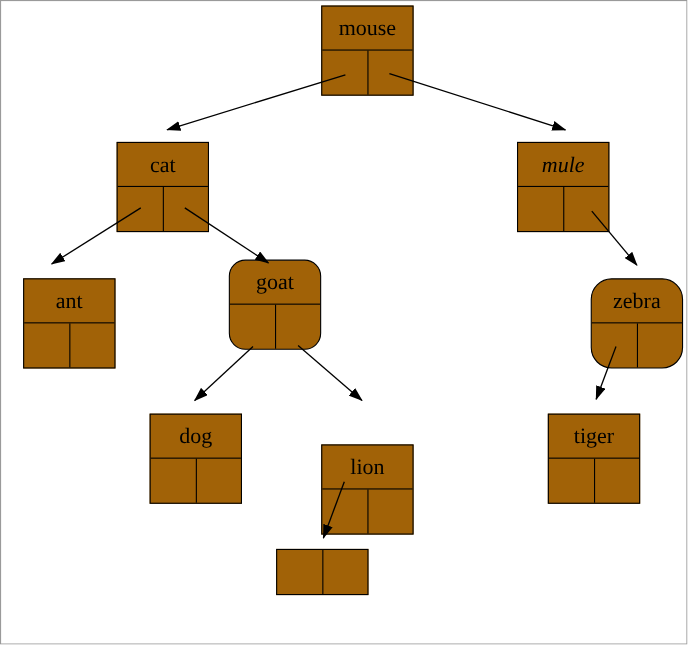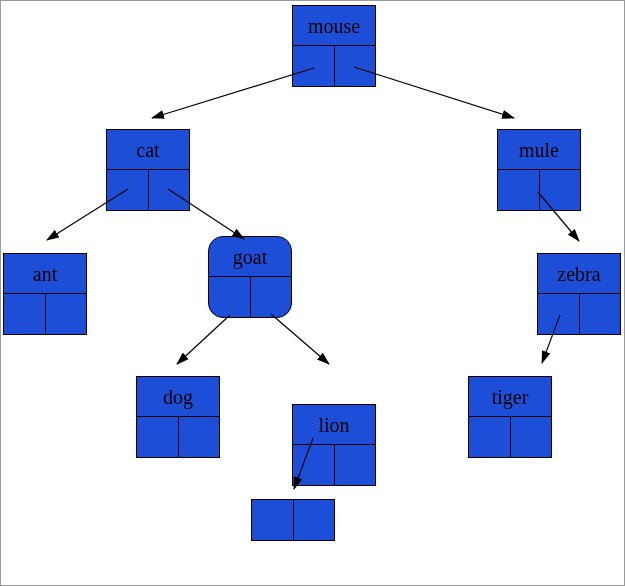--- a/index.html
+++ b/index.html
@@ -24,21 +24,21 @@
     width: 625px;
     height: 586px;
     z-index: 2;
     pointer-events: none;
   }
   .node {
     position: absolute;
     width: 84px;
     box-sizing: border-box;
     border: 1.4px solid #000000;
-    background: #1d4ed8;
+    background: #a16207;
     z-index: 1;
   }
   .node .label {
     height: 39px;
     border-bottom: 1.4px solid #000000;
     display: flex;
     align-items: center;
     justify-content: center;
     font-size: 20px;
     color: #000000;
@@ -50,27 +50,27 @@
   }
   .node .cell {
     flex: 1;
   }
   .node .cell.cl {
     border-right: 1.4px solid #000000;
   }
   
   .n-mouse { left: 291px; top: 4px; }
   .n-cat   { left: 105px; top: 128px; font-family: Liberation Serif, serif; }
-  .n-mule  { left: 496px; top: 128px; }
-  .n-ant   { left: 2px;   top: 252px; }
+  .n-mule  { left: 469px; top: 128px; font-style: italic; }
+  .n-ant   { left: 20px;   top: 252px; }
   .n-goat  { left: 207px; top: 235px; border-radius: 15px; }
-  .n-zebra { left: 536px; top: 252px; }
+  .n-zebra { left: 536px; top: 252px; border-radius: 19px; }
   .n-dog   { left: 135px; top: 375px; }
   .n-lion  { left: 291px; top: 375px; margin-top: 28px; }
-  .n-tiger { left: 467px; top: 375px; }
+  .n-tiger { left: 497px; top: 375px; }
   .n-horse { left: 250px; top: 498px; }
   line {
     stroke: #000000;
     stroke-width: 1.2;
   }
 </style>
 </head>
 <body>
 
 <div class="frame">

